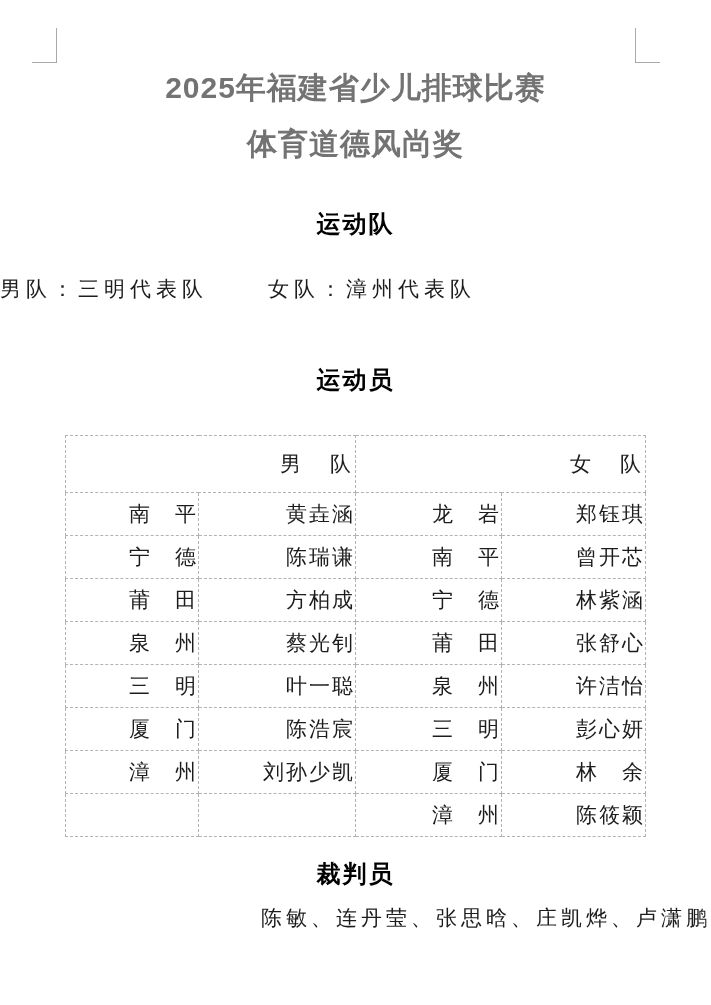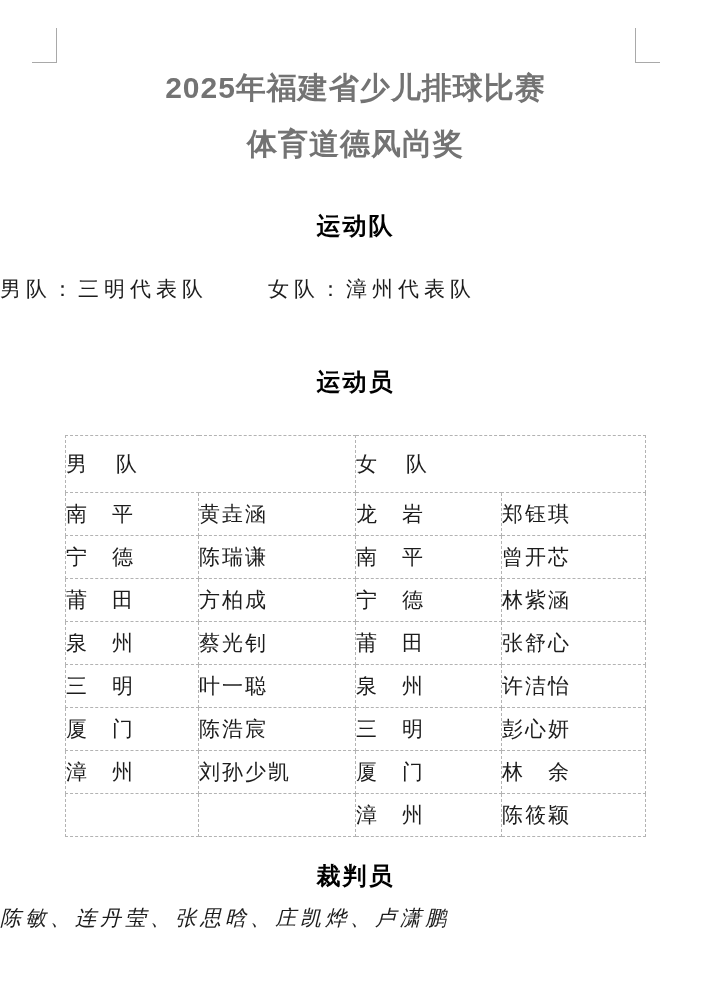--- a/index.html
+++ b/index.html
@@ -18,21 +18,21 @@
   .doc-title {
     font-family:"Liberation Sans","DejaVu Sans",sans-serif;
     font-weight:bold; color:#737373;
     font-size:30px; line-height:36px;
     text-align:center; letter-spacing:1px;
   }
   .title1 { padding-top:70px; }
   .title2 { margin-top:20px; }
 
   .sec-heading {
-    font-family:Liberation Serif, serif;
+    font-family:Liberation Mono, monospace;
     font-weight:bold; color:#000;
     font-size:24px; line-height:30px;
     text-align:center; letter-spacing:2px;
   }
   .sec-teams    { margin-top:49px; }
   .sec-athletes { margin-top:64px; }
   .sec-referees { margin-top:24px; }
 
   .team-line {
     margin-top:34px;
@@ -41,31 +41,31 @@
   }
 
   table.athletes {
     margin:38px auto 0;
     width:580px;
     border-collapse:collapse;
     table-layout:fixed;
   }
   table.athletes td {
     border:1px dashed #b3b3b3;
-    text-align:left; vertical-align:middle;
+    text-align:right; vertical-align:middle;
     font-size:21px; letter-spacing:2px;
     height:43px;
     overflow:hidden; white-space:nowrap;
   }
   table.athletes tr.head td { height:57px; letter-spacing:4px; }
 
   .referee-line {
     margin-top:13px;
-    text-align:left;
-    font-size:21px; line-height:28px; letter-spacing:4px;font-style:italic;
+    text-align:right;
+    font-size:21px; line-height:28px; letter-spacing:4px;
   }
 </style>
 </head>
 <body>
 
 <div class="margin-mark tl"></div>
 <div class="margin-mark tr"></div>
 
 <div class="doc-title title1">2025年福建省少儿排球比赛</div>
 <div class="doc-title title2">体育道德风尚奖</div>

